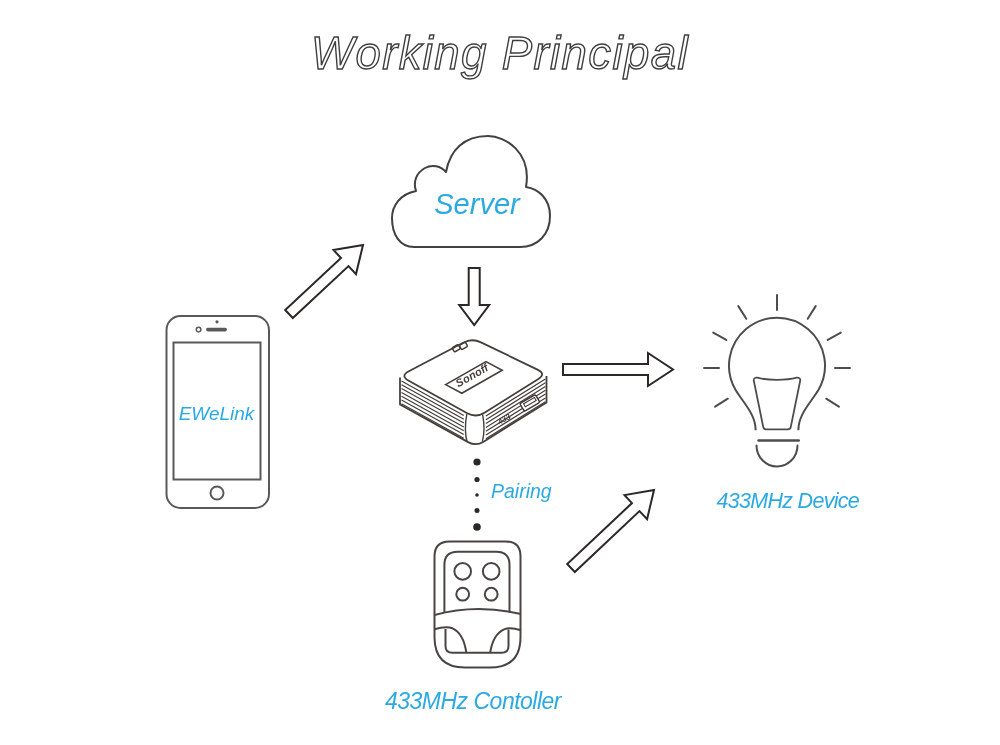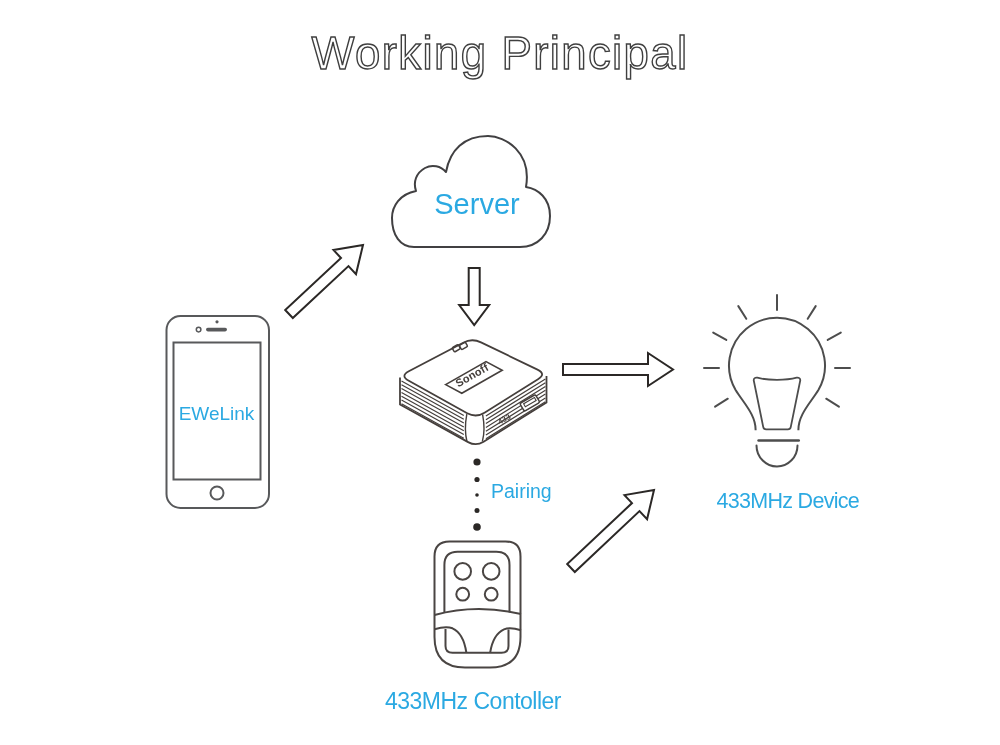--- a/index.html
+++ b/index.html
@@ -1,16 +1,16 @@
 <!DOCTYPE html>
 <html><head>
 <meta charset="utf-8">
 <style>
 html,body{margin:0;padding:0;background:#ffffff;}
-#canvas{position:relative;width:1000px;height:745px;background:#fff;overflow:hidden;}
+#canvas{position:relative;width:1000px;height:745px;background:#fff;overflow:hidden;font-style:italic;}
 svg text{font-family:"Liberation Sans",sans-serif;}
 </style>
 </head>
 <body>
 <div id="canvas">
 <svg width="1000" height="745" viewBox="0 0 1000 745" fill="none">
 
   <text x="500" y="69" text-anchor="middle" font-size="45.5" fill="none" stroke="#3f3f3f" stroke-width="1.4" letter-spacing="1.4">Working Principal</text>
 
   <g stroke="#414042" stroke-width="2" fill="none">

